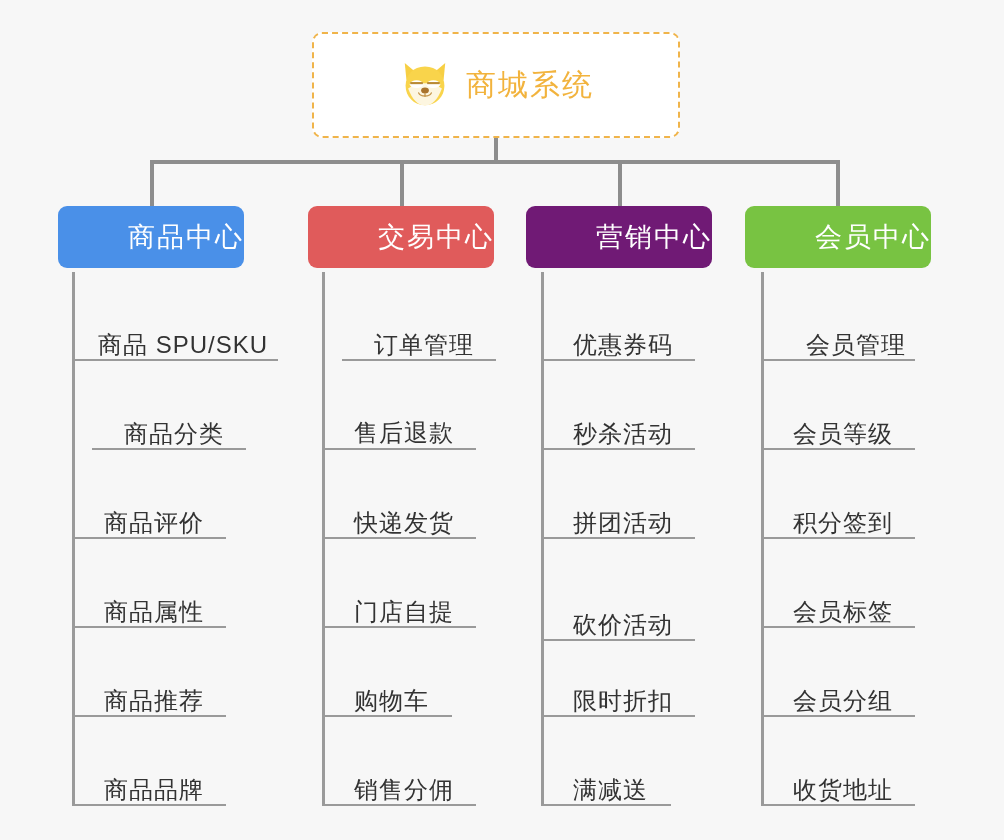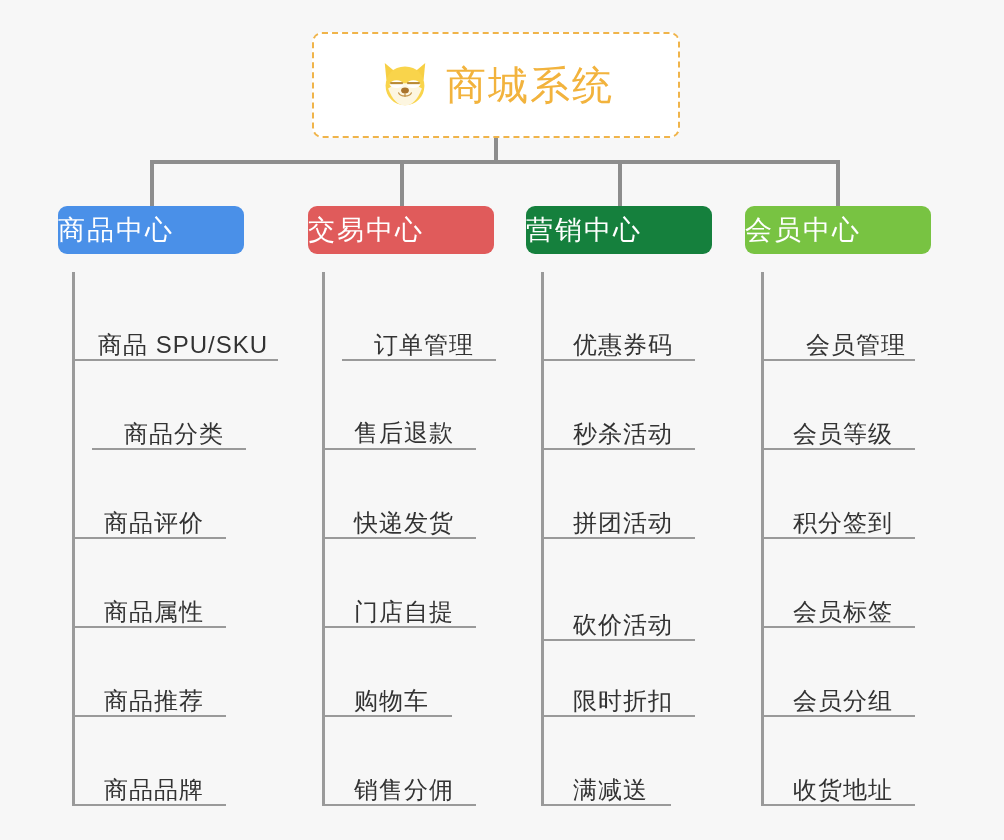--- a/index.html
+++ b/index.html
@@ -38,43 +38,43 @@
     justify-content: center;
     gap: 14px;
   }
   .root-logo {
     width: 54px;
     height: 54px;
     flex: 0 0 auto;
     display: block;
   }
   .root-title {
-    font-size: 40px;
+    font-size: 30px;
     color: #f2b33d;
     letter-spacing: 2px;
     line-height: 1;
     white-space: nowrap;
   }
 
   
   .conn {
     position: absolute;
     background: #8d8d8d;
   }
   .conn-v { width: 4px; }
   .conn-h { height: 4px; }
 
   
   .cat-box {
     position: absolute;
-    height: 48px;
+    height: 62px;
     border-radius: 9px;
     display: flex;
     align-items: center;
-    justify-content: flex-start;
+    justify-content: flex-end;
     color: #ffffff;
     font-size: 27px;
     letter-spacing: 2px;
     white-space: nowrap;
     font-family: Liberation Mono, monospace;
   }
 
   
   .branch {
     position: absolute;
@@ -136,21 +136,21 @@
   <div class="conn conn-v" style="left:400px; top:160px; height:46px;"></div>
   <div class="conn conn-v" style="left:618px; top:160px; height:46px;"></div>
   <div class="conn conn-v" style="left:836px; top:160px; height:46px;"></div>
 
   <div class="cat-box" style="left: 58px; top: 206px; width: 186px; background: rgb(74, 144, 232);">
     <span>商品中心</span>
   </div>
   <div class="cat-box" style="left: 308px; top: 206px; width: 186px; background: rgb(224, 91, 91);">
     <span>交易中心</span>
   </div>
-  <div class="cat-box" style="left: 526px; top: 206px; width: 186px; background: #15803d;">
+  <div class="cat-box" style="left: 526px; top: 206px; width: 186px; background: #701a75;">
     <span>营销中心</span>
   </div>
   <div class="cat-box" style="left: 745px; top: 206px; width: 186px; background: rgb(120, 195, 66);">
     <span>会员中心</span>
   </div>
 
   <div class="branch" style="left:72px;">
     <div class="spine" style="height:534px;"></div>
     <div class="leaf" style="top:0px;   width:206px;padding-left:26px;">
         <span class="leaf-label">商品 SPU/SKU</span>

